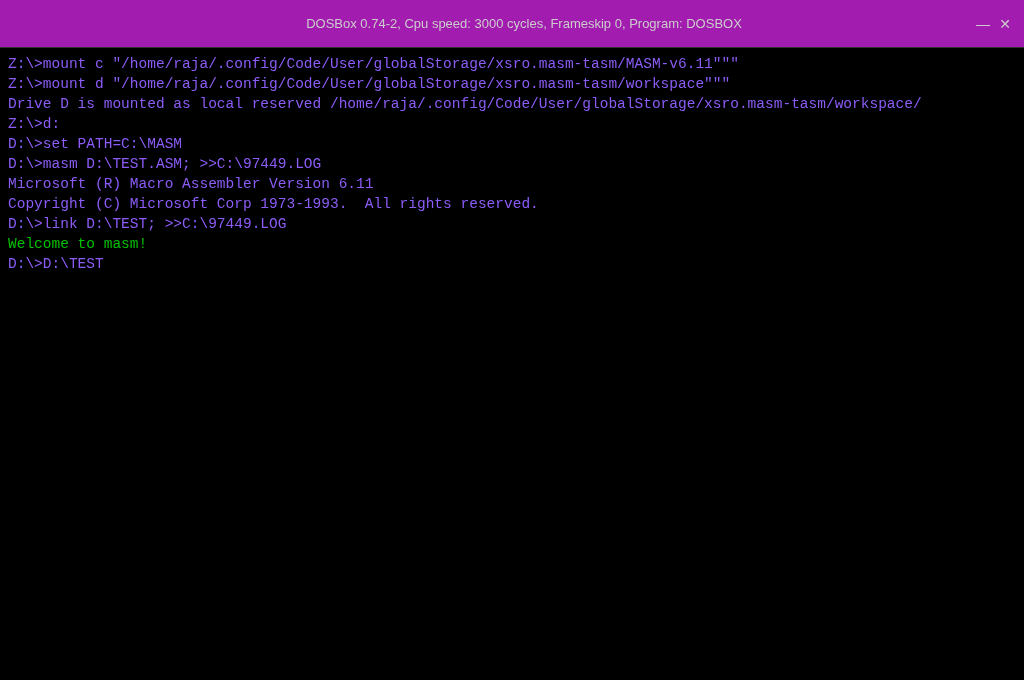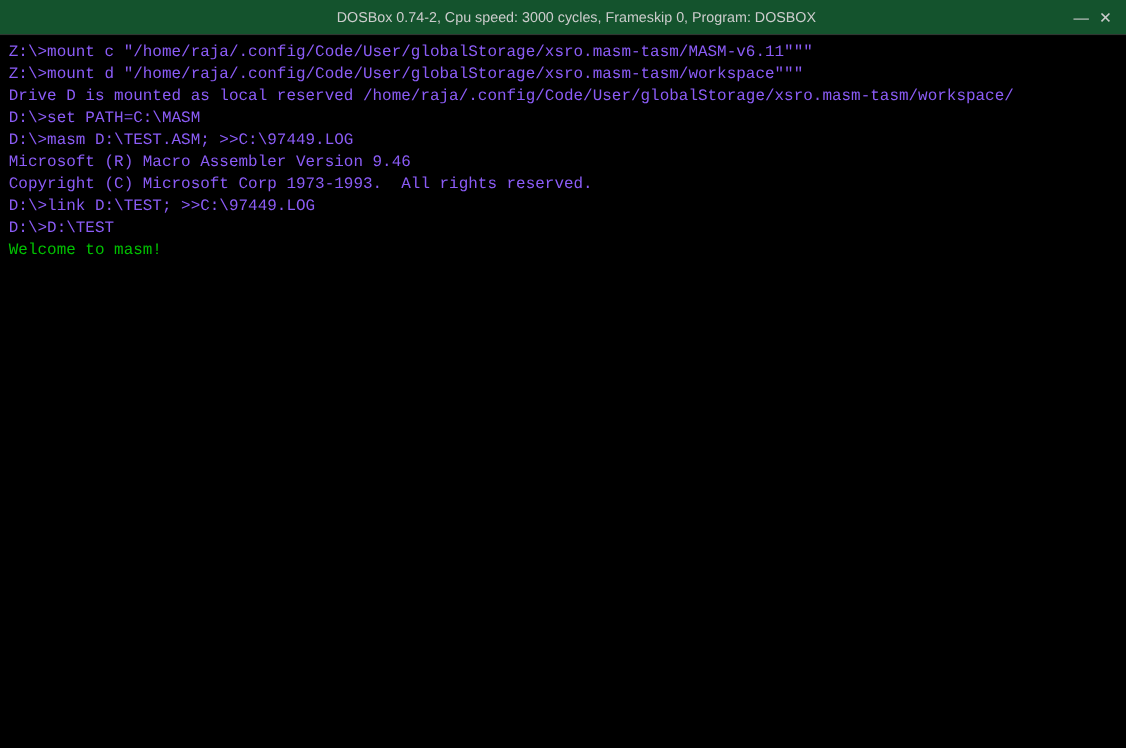--- a/index.html
+++ b/index.html
@@ -11,22 +11,22 @@
     body {
       width: 1024px;
       height: 680px;
       background: #000;
       font-family: 'Courier New', Courier, monospace;
       overflow: hidden;
     }
 
     .title-bar {
       width: 100%;
-      height: 32px;
-      background: #14532d;
+      height: 48px;
+      background: #a21caf;
       display: flex;
       align-items: center;
       justify-content: space-between;
       padding: 0 12px;
       border-bottom: 1px solid #333;
     }
 
     .title-bar-title {
       color: #ccc;
       font-size: 13px;
@@ -106,25 +106,26 @@
     <span class="title-bar-btn">✕</span>
   </div>
 </div>
 
 <div class="terminal" id="terminal-output">
 <div class="terminal-line prompt">Z:\&gt;mount c "/home/raja/.config/Code/User/globalStorage/xsro.masm-tasm/MASM-v6.11"""</div>
     <div class="terminal-line prompt"></div>
     <div class="terminal-line prompt">Z:\&gt;mount d "/home/raja/.config/Code/User/globalStorage/xsro.masm-tasm/workspace"""</div>
     <div class="terminal-line prompt">Drive D is mounted as local reserved /home/raja/.config/Code/User/globalStorage/xsro.masm-tasm/workspace/</div>
     <div class="terminal-line prompt"></div>
+    <div class="terminal-line prompt">Z:\&gt;d:</div>
     <div class="terminal-line prompt"></div>
     <div class="terminal-line prompt">D:\&gt;set PATH=C:\MASM</div>
     <div class="terminal-line prompt"></div>
     <div class="terminal-line prompt">D:\&gt;masm D:\TEST.ASM; &gt;&gt;C:\97449.LOG</div>
-    <div class="terminal-line prompt">Microsoft (R) Macro Assembler Version 9.46</div>
+    <div class="terminal-line prompt">Microsoft (R) Macro Assembler Version 6.11</div>
     <div class="terminal-line prompt">Copyright (C) Microsoft Corp 1973-1993.  All rights reserved.</div>
     <div class="terminal-line prompt"></div>
     <div class="terminal-line prompt"></div>
     <div class="terminal-line prompt">D:\&gt;link D:\TEST; &gt;&gt;C:\97449.LOG</div>
     <div class="terminal-line prompt"></div>
+    <div class="terminal-line green">Welcome to masm!</div>
     <div class="terminal-line prompt">D:\&gt;D:\TEST</div>
-    <div class="terminal-line green">Welcome to masm!</div>
   </div>
 
 </body></html>

